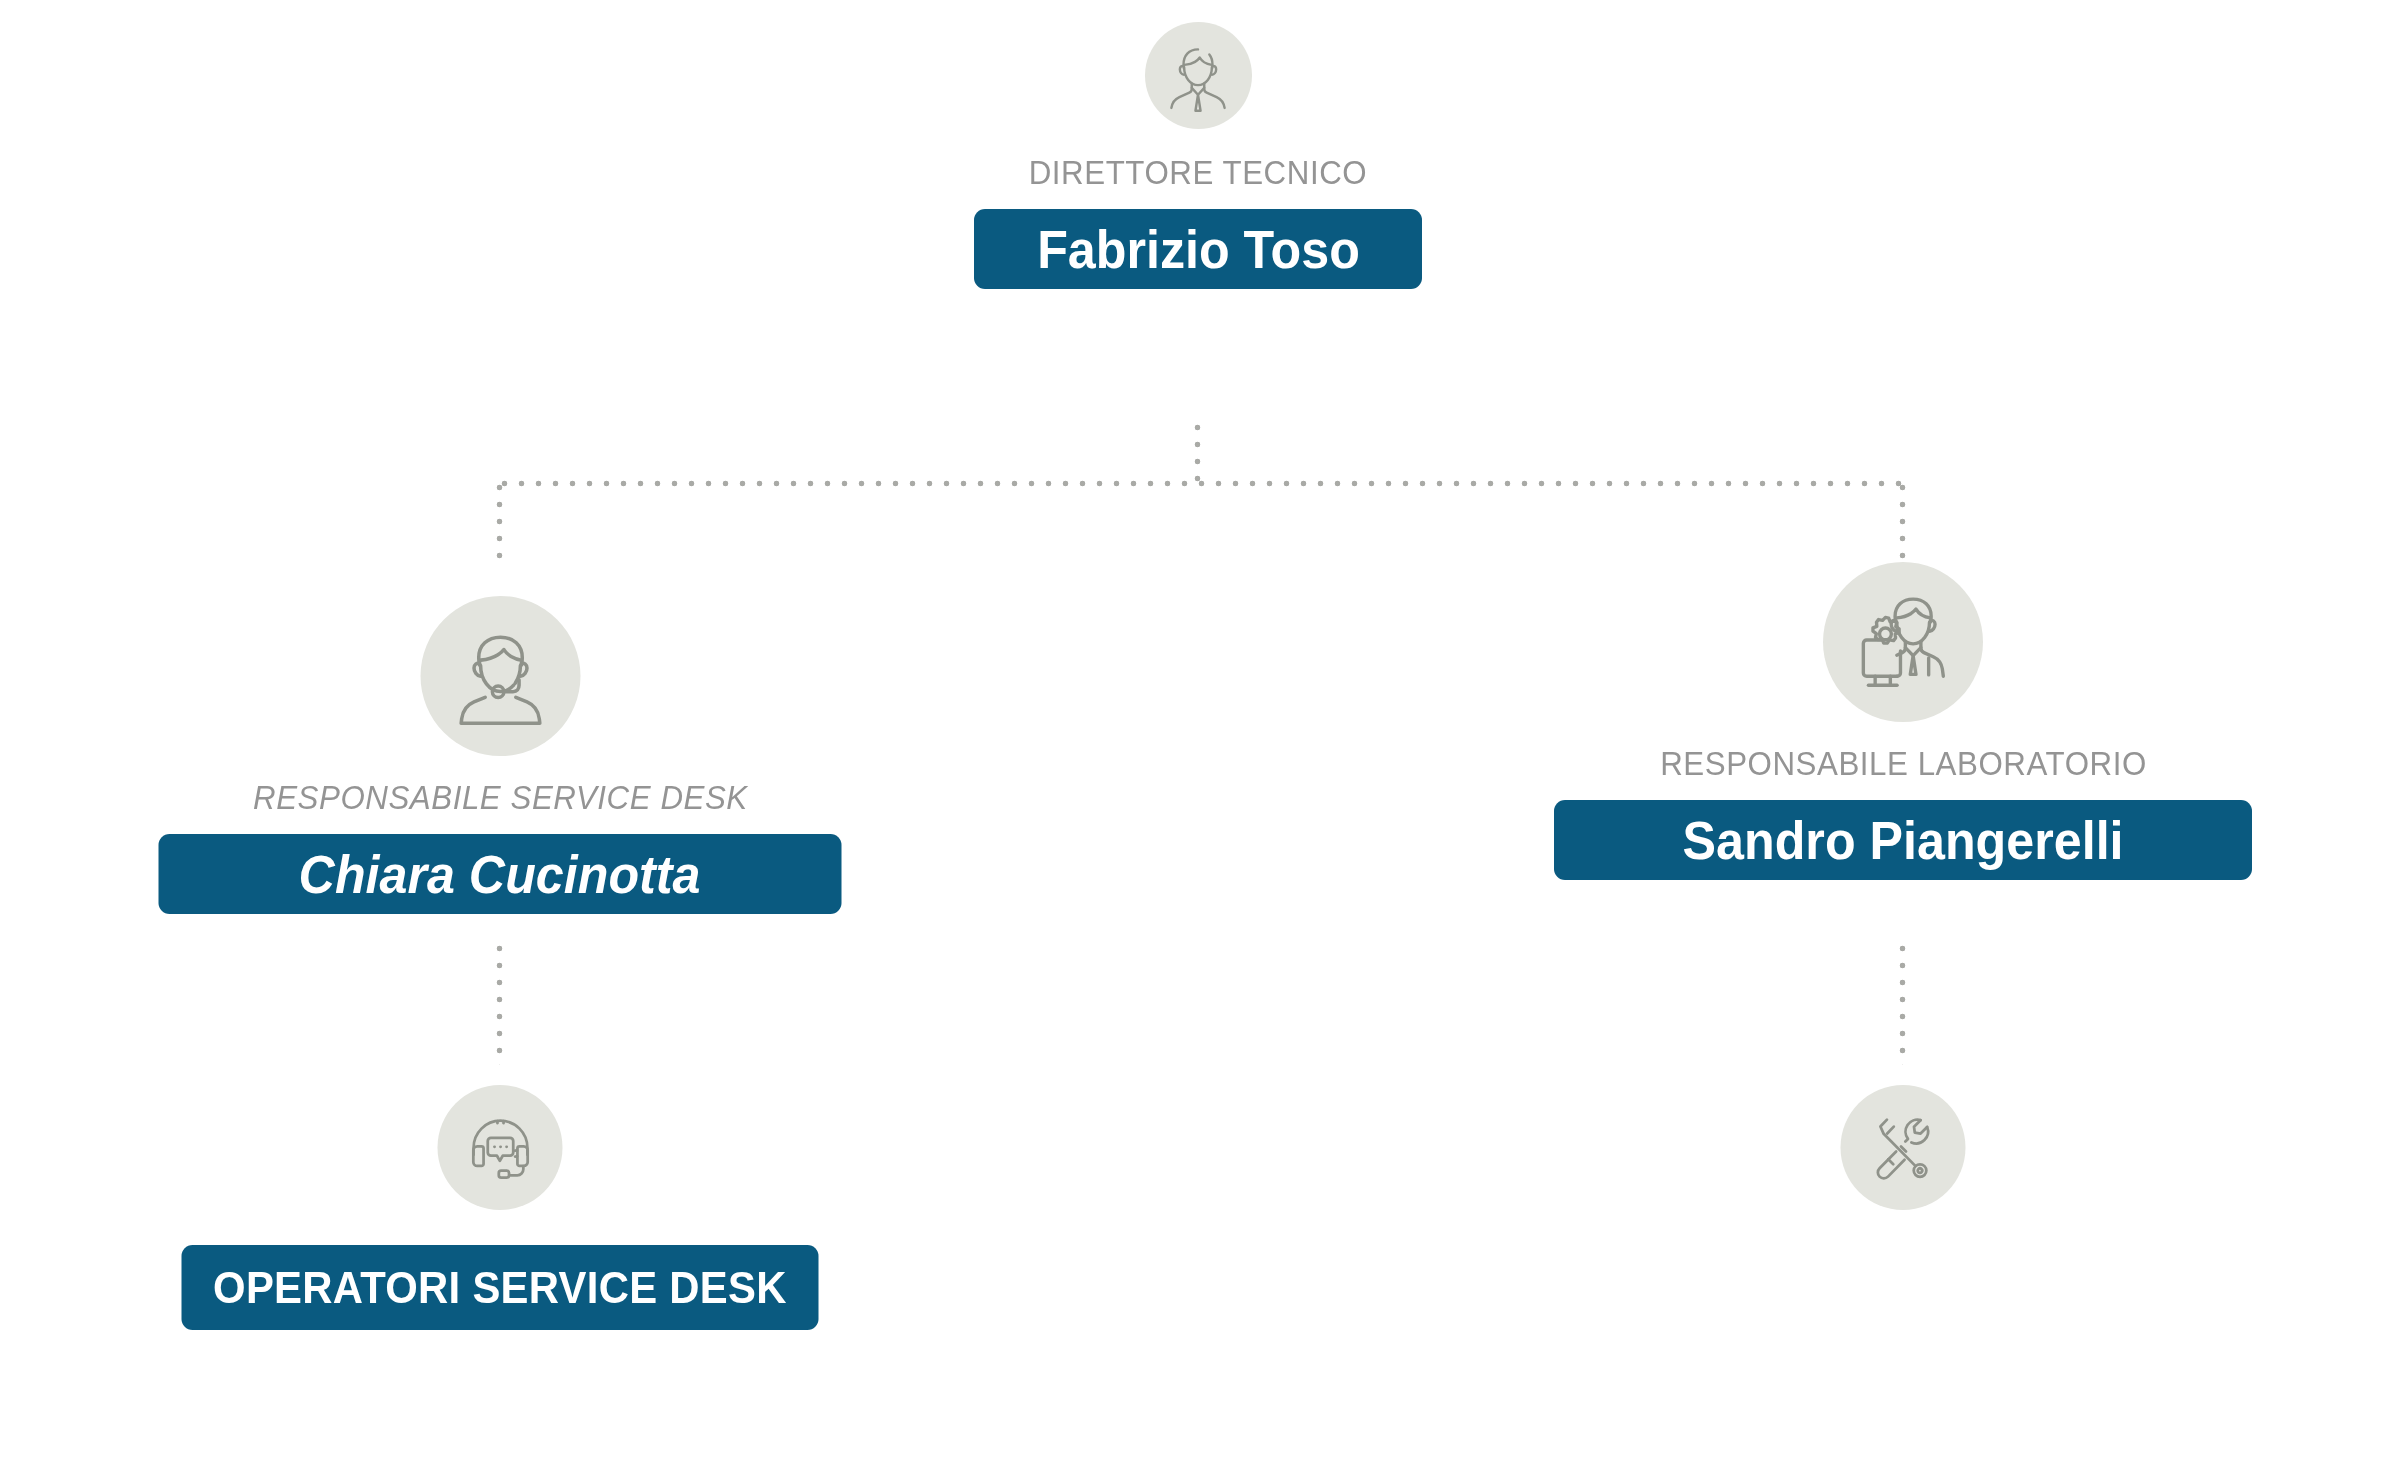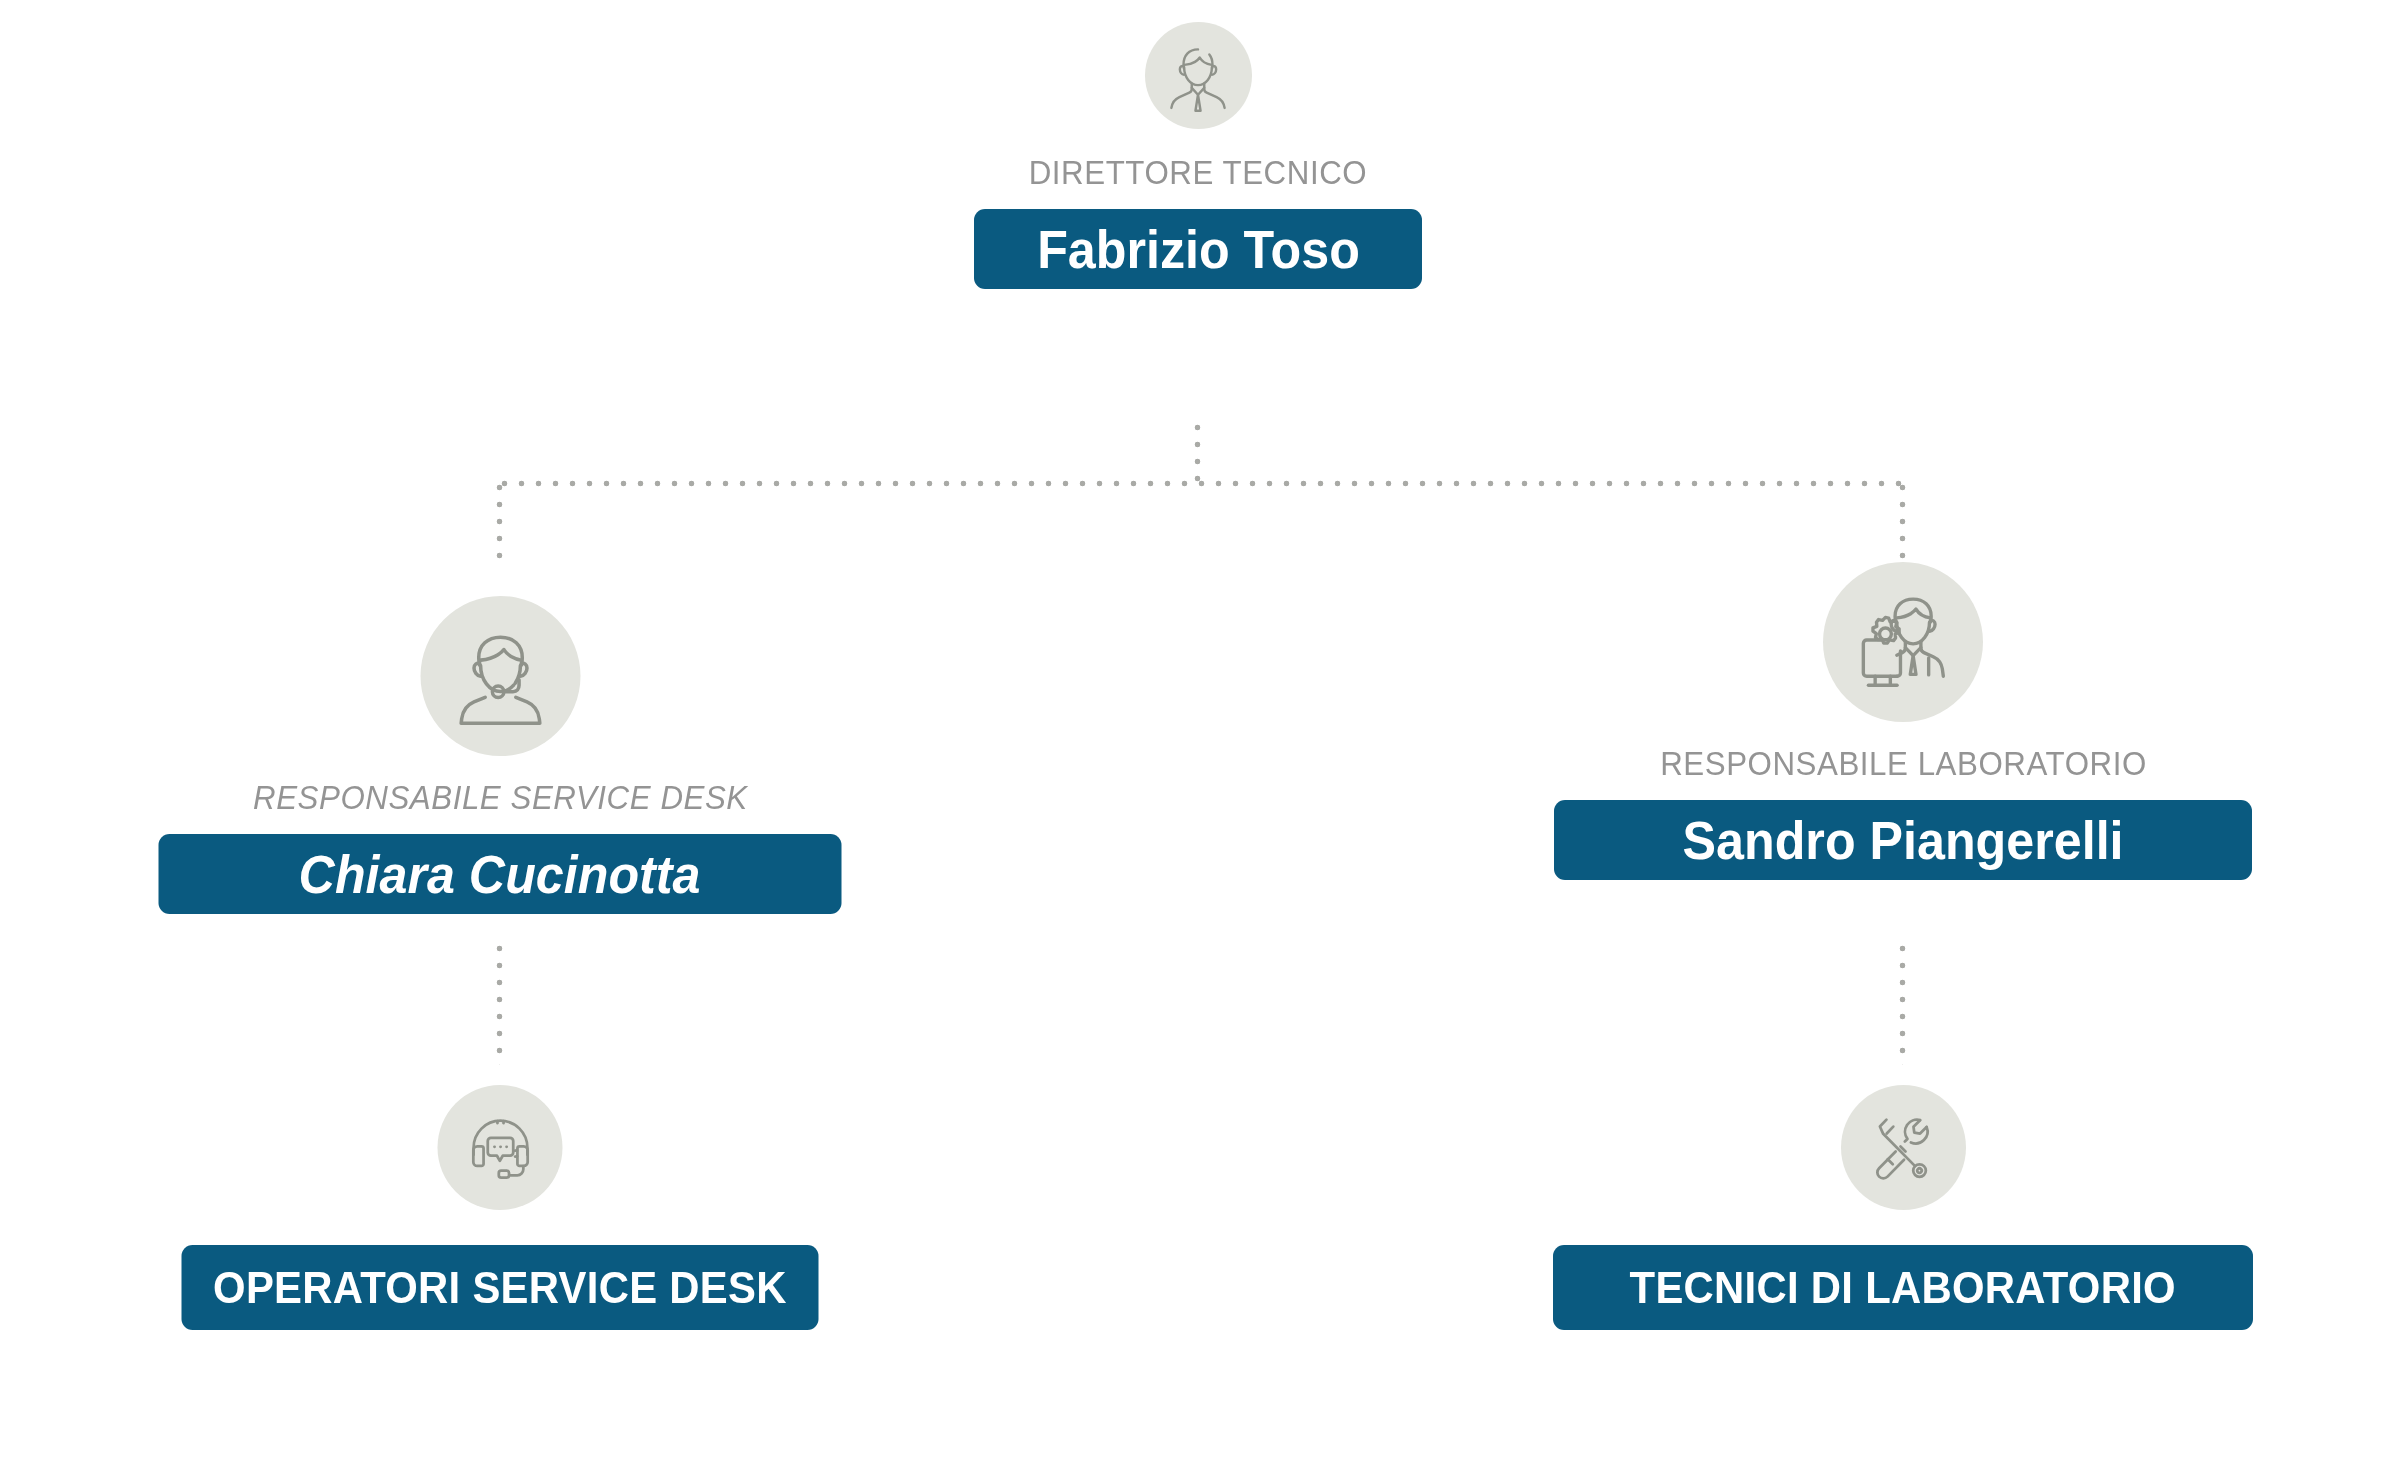--- a/index.html
+++ b/index.html
@@ -205,18 +205,15 @@
         <path d="M41.2 45.8a4.8 4.8 0 1 0 6.8 6.8 4.8 4.8 0 0 0-6.8-6.8z"></path>
         <path d="M43.4 48a1.7 1.7 0 1 0 2.4 2.4 1.7 1.7 0 0 0-2.4-2.4z"></path>
         <path d="M45 10.8a9.1 9.1 0 0 0-9.6 14.3l-2 2"></path>
         <path d="M45 10.8l-5 5 .6 4.5 4.4.7 5-5"></path>
         <path d="M50 16a9.1 9.1 0 0 1-12 11.8"></path>
         <path d="M26.4 34.6l-12.6 12.8a4.5 4.5 0 0 0 6.4 6.4l12.6-12.8"></path>
         <path d="M30.1 30.9l3.8 3.8"></path>
         <path d="M20.4 40.6l3.8 3.8"></path>
       </svg>
     </div>
-    <div class="badge group">
-      <span>TECNICI DI LABORATORIO</span>
-    </div>
   </div>
 
 </div>
 
 </body></html>

